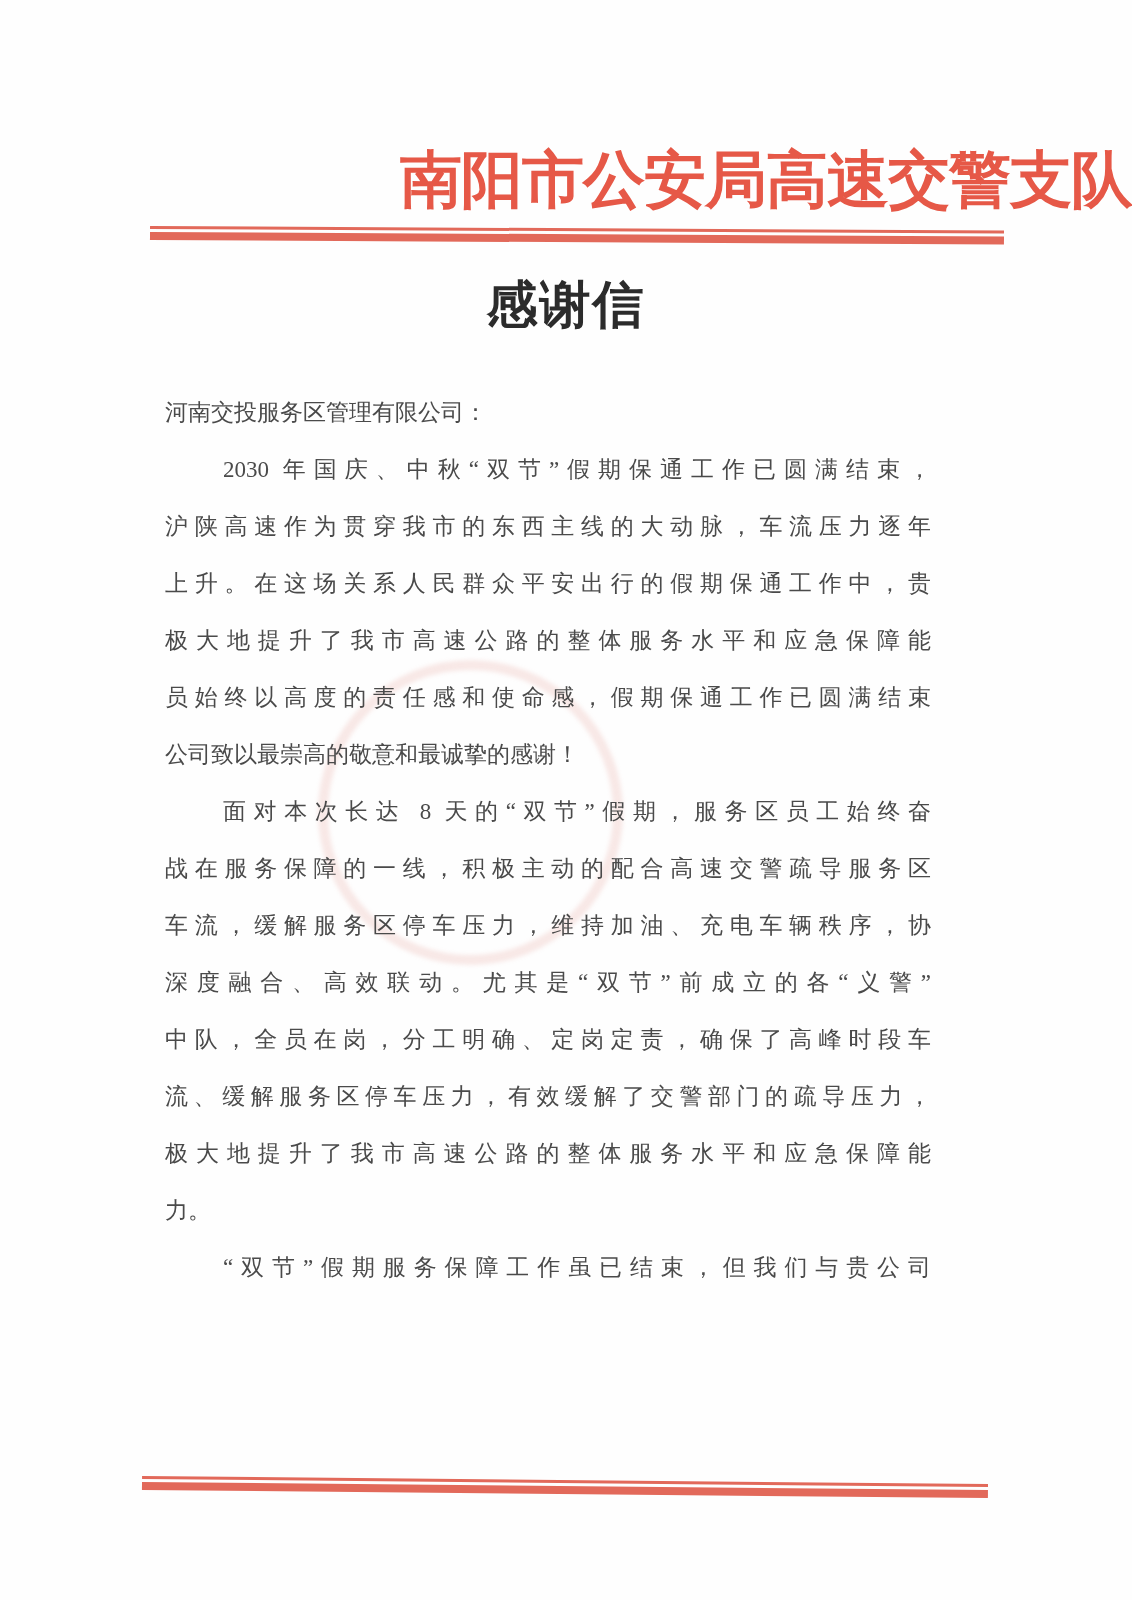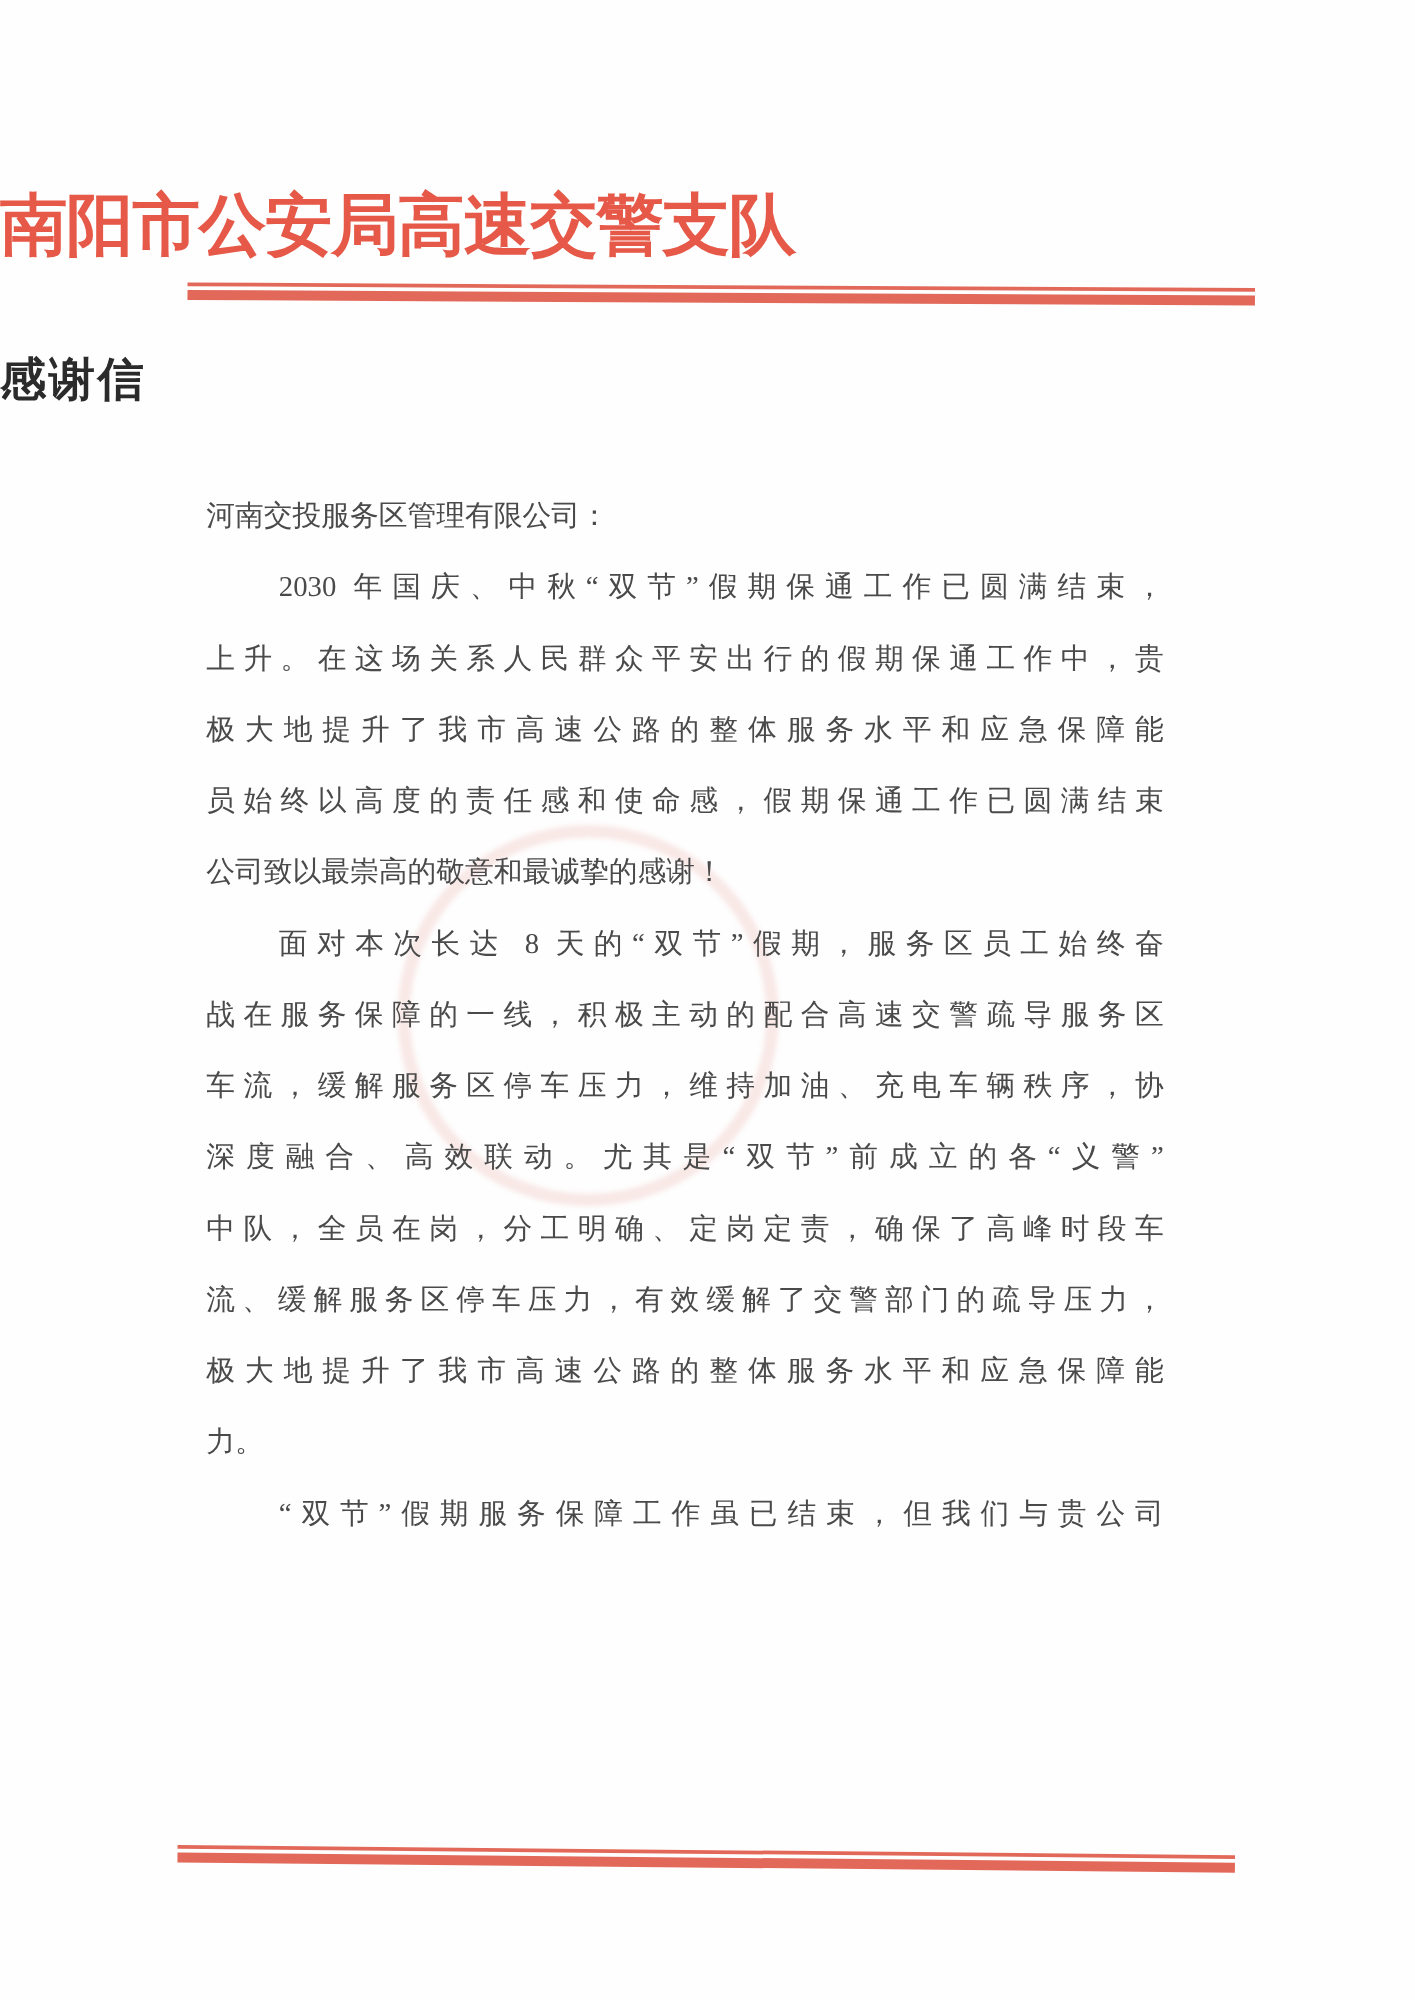--- a/index.html
+++ b/index.html
@@ -13,36 +13,36 @@
   .page{
     position:relative;
     width:1132px;height:1600px;
     background:var(--paper);
     overflow:hidden;
     font-family:"Liberation Serif","DejaVu Serif",serif;
   }
   
   .letterhead-title{
     position:absolute;top:138px;left:0;width:100%;
-    margin:0;text-align:left;
-    font-size:54px;line-height:84px;font-weight:700;
+    margin:0;text-align:right;
+    font-size:62px;line-height:84px;font-weight:700;
     letter-spacing:-1px;
     color:var(--accent-red);
     white-space:nowrap;
   }
   .rule{position:absolute;left:150px;top:226px;width:854px;transform:rotate(0.30deg);transform-origin:left center;}
   .rule .thin{display:block;height:3px;background:var(--rule-red);}
   .rule .gap{display:block;height:3px;}
   .rule .thick{display:block;height:8px;background:var(--rule-red);}
   .rule-footer{left:142px;top:1476px;width:846px;transform:rotate(0.55deg);}
   
   .doc-title{
     position:absolute;top:278px;left:0;width:100%;
-    margin:0;
-    font-size:37px;line-height:54px;font-weight:700;
+    margin:0;text-align:center;
+    font-size:51px;line-height:54px;font-weight:700;
     letter-spacing:2px;
     color:var(--title-text);
   }
   
   .stamp-ghost{
     position:absolute;left:318px;top:660px;
     width:285px;height:285px;border-radius:50%;
     border:10px solid rgba(216,118,108,0.16);
     filter:blur(2px);
     pointer-events:none;
@@ -70,20 +70,21 @@
     <span class="thick"></span>
   </div>
 
   <h2 class="doc-title">感谢信</h2>
 
   <div class="stamp-ghost"></div>
 
   <main class="letter-body">
       <div class="line">河南交投服务区管理有限公司：</div>
       <div class="line indent justify">2030 年国庆、中秋“双节”假期保通工作已圆满结束，</div>
+      <div class="line justify">沪陕高速作为贯穿我市的东西主线的大动脉，车流压力逐年</div>
       <div class="line justify">上升。在这场关系人民群众平安出行的假期保通工作中，贵</div>
       <div class="line justify">极大地提升了我市高速公路的整体服务水平和应急保障能</div>
       <div class="line justify">员始终以高度的责任感和使命感，假期保通工作已圆满结束</div>
       <div class="line">公司致以最崇高的敬意和最诚挚的感谢！</div>
       <div class="line indent justify">面对本次长达 8 天的“双节”假期，服务区员工始终奋</div>
       <div class="line justify">战在服务保障的一线，积极主动的配合高速交警疏导服务区</div>
       <div class="line justify">车流，缓解服务区停车压力，维持加油、充电车辆秩序，协</div>
       <div class="line justify">深度融合、高效联动。尤其是“双节”前成立的各“义警”</div>
       <div class="line justify">中队，全员在岗，分工明确、定岗定责，确保了高峰时段车</div>
       <div class="line justify">流、缓解服务区停车压力，有效缓解了交警部门的疏导压力，</div>

